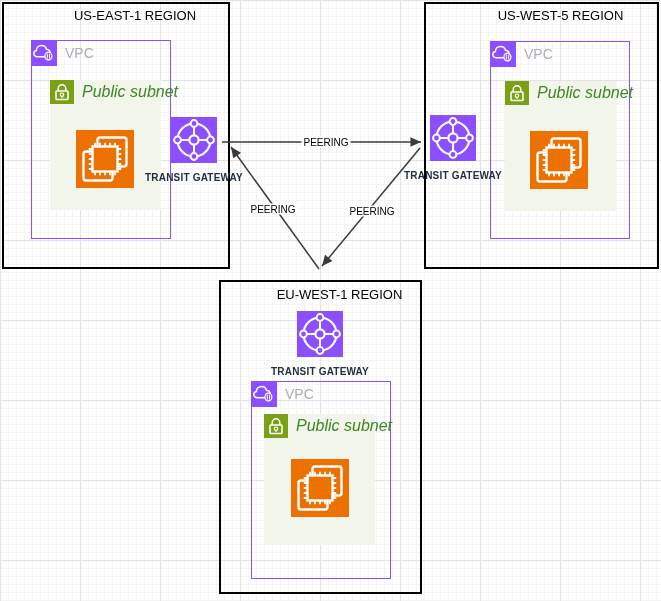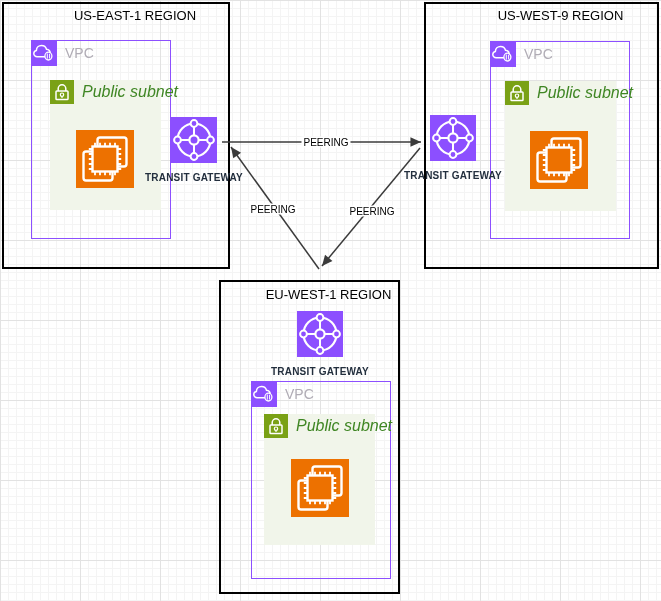--- a/index.html
+++ b/index.html
@@ -103,21 +103,21 @@
       </div>
     <div class="badge sq-tgw" style="left:167px;top:113px;width:46px;height:46px">
         <svg>
           <use href="#sym-tgw"></use>
         </svg>
       </div>
     <div class="tgw-label" style="left:120px;top:168px">TRANSIT GATEWAY</div>
   </div>
 
   <div class="region" style="left:424px;top:2px;width:235px;height:267px">
-    <div class="region-title" style="top:4px">US-WEST-9 REGION</div>
+    <div class="region-title" style="top:4px">US-WEST-5 REGION</div>
     <div class="vpc-box" style="left:64px;top:37px;width:140px;height:198px"></div>
     <div class="subnet-box" style="left:79px;top:77px;width:111px;height:130px"></div>
     <div class="badge sq-vpc" style="left:64px;top:37px;width:26px;height:26px">
         <svg>
           <use href="#sym-vpc"></use>
         </svg>
       </div>
     <div class="vpc-label" style="left:98px;top:37px">VPC</div>
     <div class="badge sq-lock" style="left:79px;top:77px;width:24px;height:24px">
         <svg>
@@ -131,21 +131,21 @@
         </svg>
       </div>
     <div class="badge sq-tgw" style="left:4px;top:111px;width:46px;height:46px">
         <svg>
           <use href="#sym-tgw"></use>
         </svg>
       </div>
     <div class="tgw-label" style="left:-43px;top:166px">TRANSIT GATEWAY</div>
   </div>
 
-  <div class="region" style="left:219px;top:280px;width:181px;height:314px">
+  <div class="region" style="left:219px;top:280px;width:203px;height:314px">
     <div class="region-title" style="top:5px">EU-WEST-1 REGION</div>
     <div class="badge sq-tgw" style="left:76px;top:29px;width:46px;height:46px">
         <svg>
           <use href="#sym-tgw"></use>
         </svg>
       </div>
     <div class="tgw-label" style="left:29px;top:84px">TRANSIT GATEWAY</div>
     <div class="vpc-box" style="left:30px;top:99px;width:140px;height:198px"></div>
     <div class="subnet-box" style="left:43px;top:132px;width:111px;height:131px"></div>
     <div class="badge sq-vpc" style="left:30px;top:99px;width:26px;height:26px">

